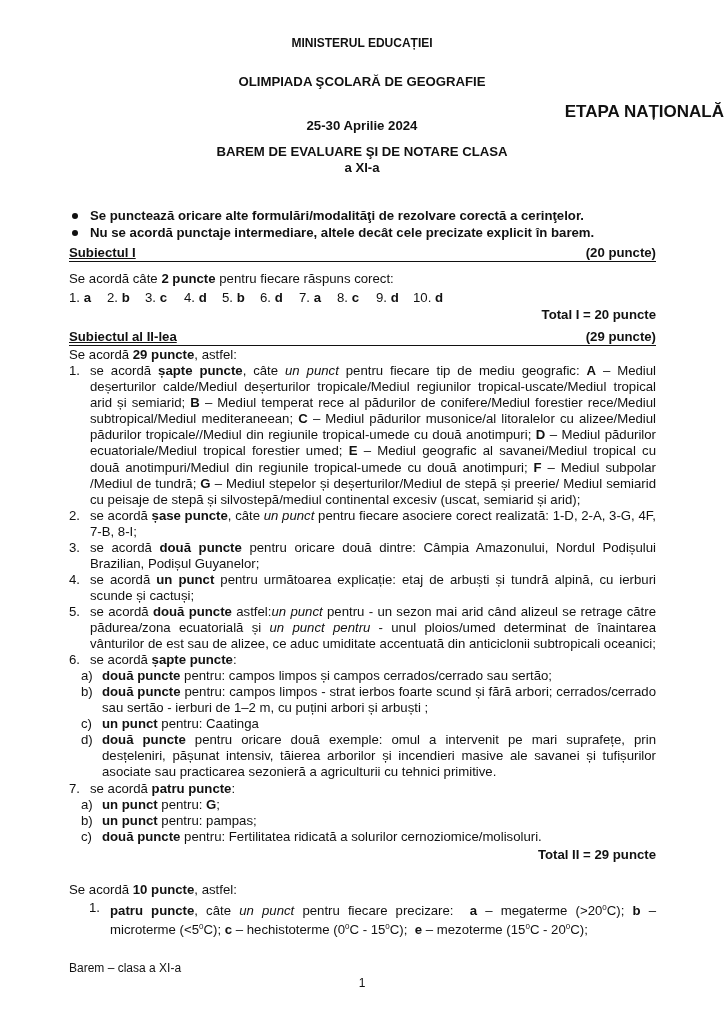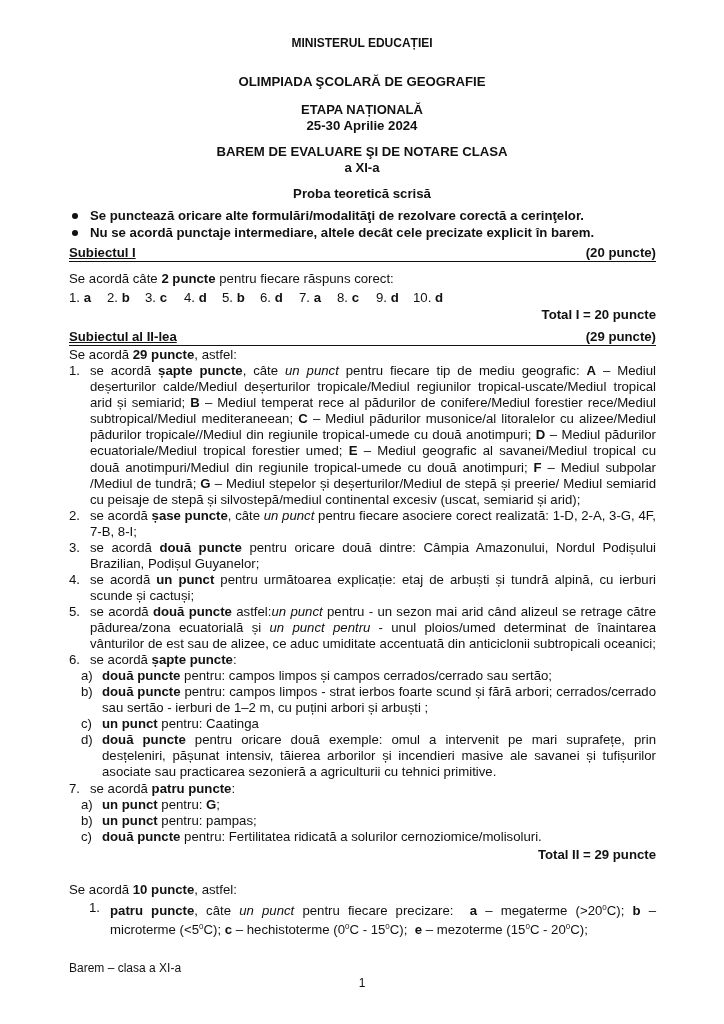--- a/index.html
+++ b/index.html
@@ -2,21 +2,21 @@
 <html><head>
 <meta charset="utf-8">
 <style>
   html, body { margin: 0; padding: 0; background: #ffffff; }
   body { width: 724px; height: 1024px; position: relative; overflow: hidden;
          font-family: "Liberation Sans", sans-serif; color: #111; font-size: 13.2px; }
   .page { position: absolute; left: 0; top: 0; width: 724px; height: 852px; }
   .center { position: absolute; left: 0; width: 724px; text-align: center; font-weight: bold; }
   .t1 { font-size: 12px; top: 36px; }
   .t2 { font-size: 13.2px; top: 74px; }
-  .t3 { font-size: 13px; top: 102px; }
+  .t3 { font-size: 17px; top: 102px; text-align: right; }
   .t4 { font-size: 13.2px; top: 118px; }
   .t5 { font-size: 13.2px; top: 144px; }
   .t6 { font-size: 13.2px; top: 160px; }
   .t7 { font-size: 13.2px; top: 186px; }
   .bul { position: absolute; left: 72px; font-weight: bold; font-size: 13.2px; }
   .bul .dot { display: inline-block; width: 6px; height: 6px; border-radius: 50%; background: #111;
               margin-right: 12px; vertical-align: middle; position: relative; top: -1px; }
   .sect { position: absolute; left: 69px; width: 587px; font-weight: bold; font-size: 13.2px;
           border-bottom: 1.2px solid #111; height: 16px; }
   .sect .l { position: absolute; left: 0; top: 0; text-decoration: underline; }
@@ -43,21 +43,20 @@
 <body>
 
 <div class="page">
 
   <div class="center t1">MINISTERUL EDUCAȚIEI</div>
   <div class="center t2">OLIMPIADA ŞCOLARĂ DE GEOGRAFIE</div>
   <div class="center t3">ETAPA NAȚIONALĂ</div>
   <div class="center t4">25-30 Aprilie 2024</div>
   <div class="center t5">BAREM DE EVALUARE ŞI DE NOTARE CLASA</div>
   <div class="center t6">a XI-a</div>
-  <div class="center t7">Proba teoretică scrisă</div>
 
   <div class="bul" style="top:208px">
     <span class="dot"></span><span>Se punctează oricare alte formulări/modalităţi de rezolvare corectă a cerinţelor.</span>
   </div>
   <div class="bul" style="top:225px">
     <span class="dot"></span><span>Nu se acordă punctaje intermediare, altele decât cele precizate explicit în barem.</span>
   </div>
 
   <div class="sect" style="top:245px">
     <span class="l">Subiectul I</span>

